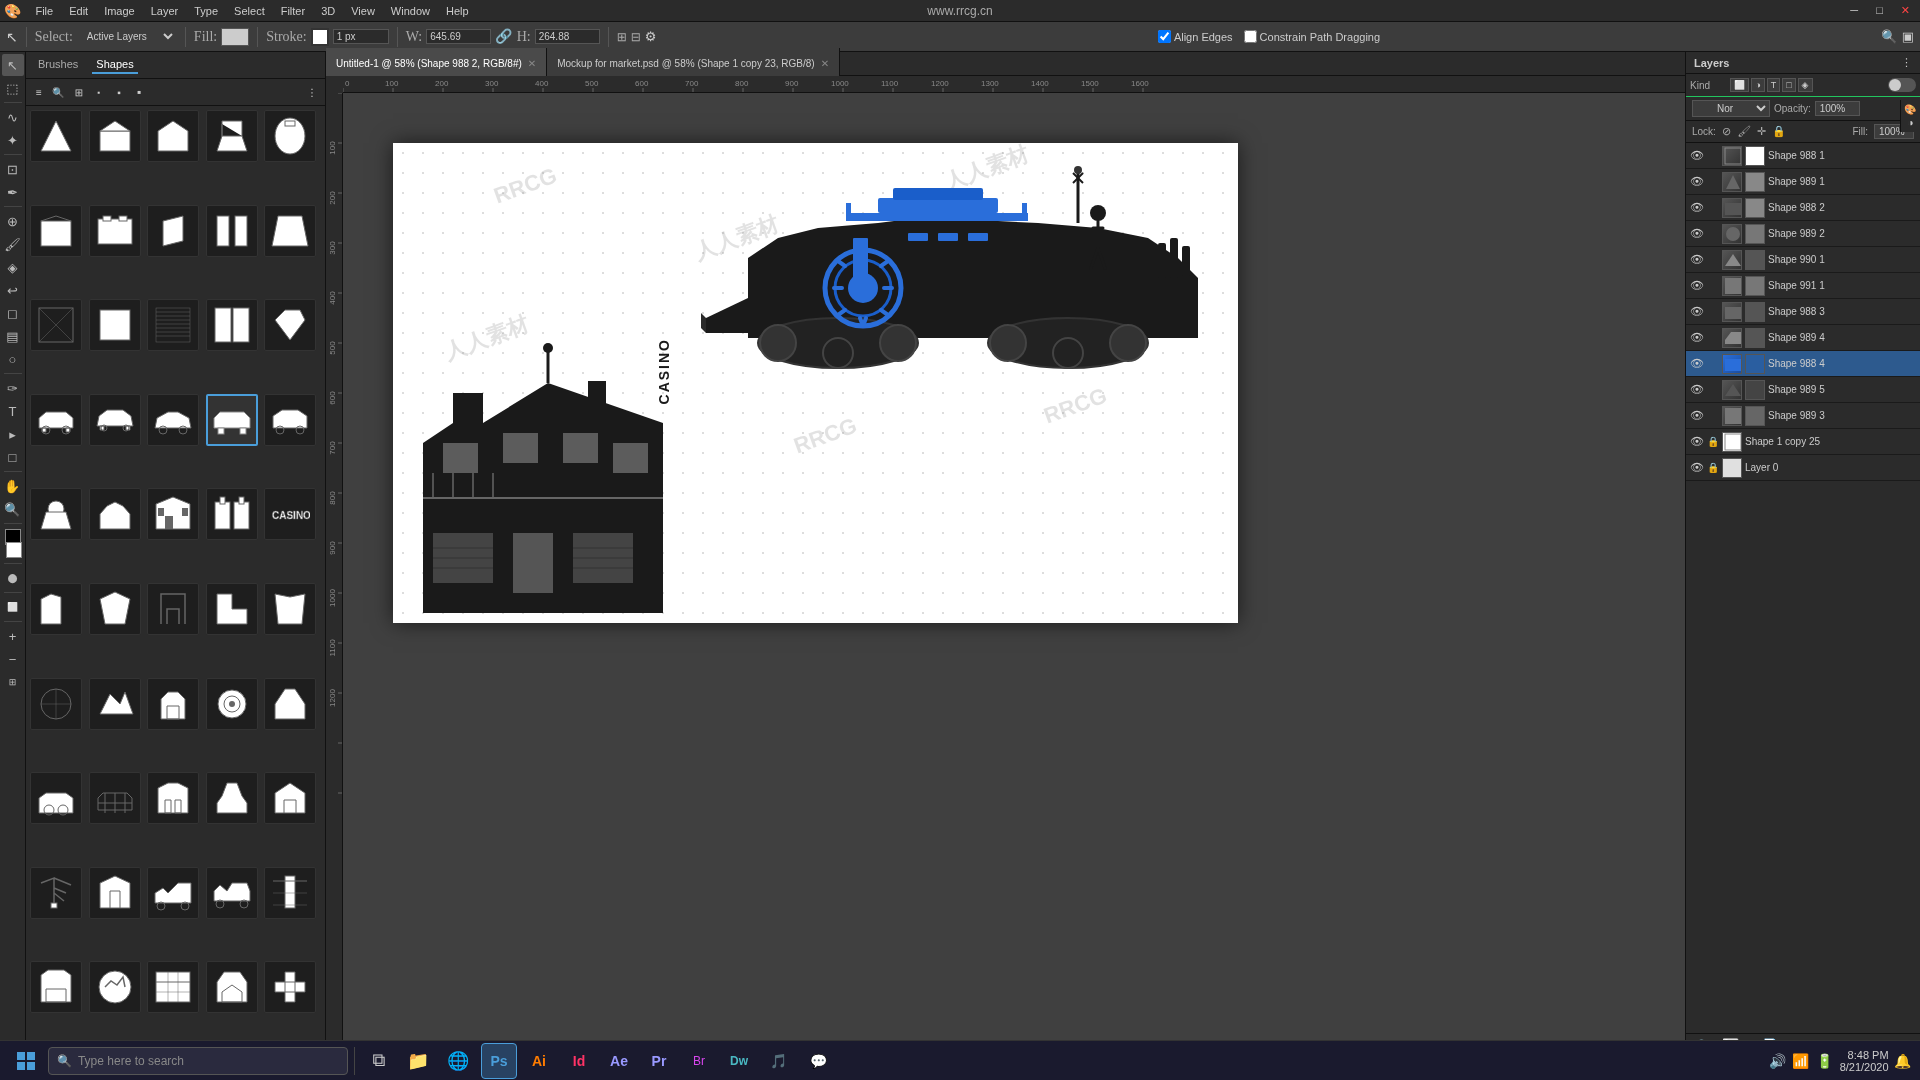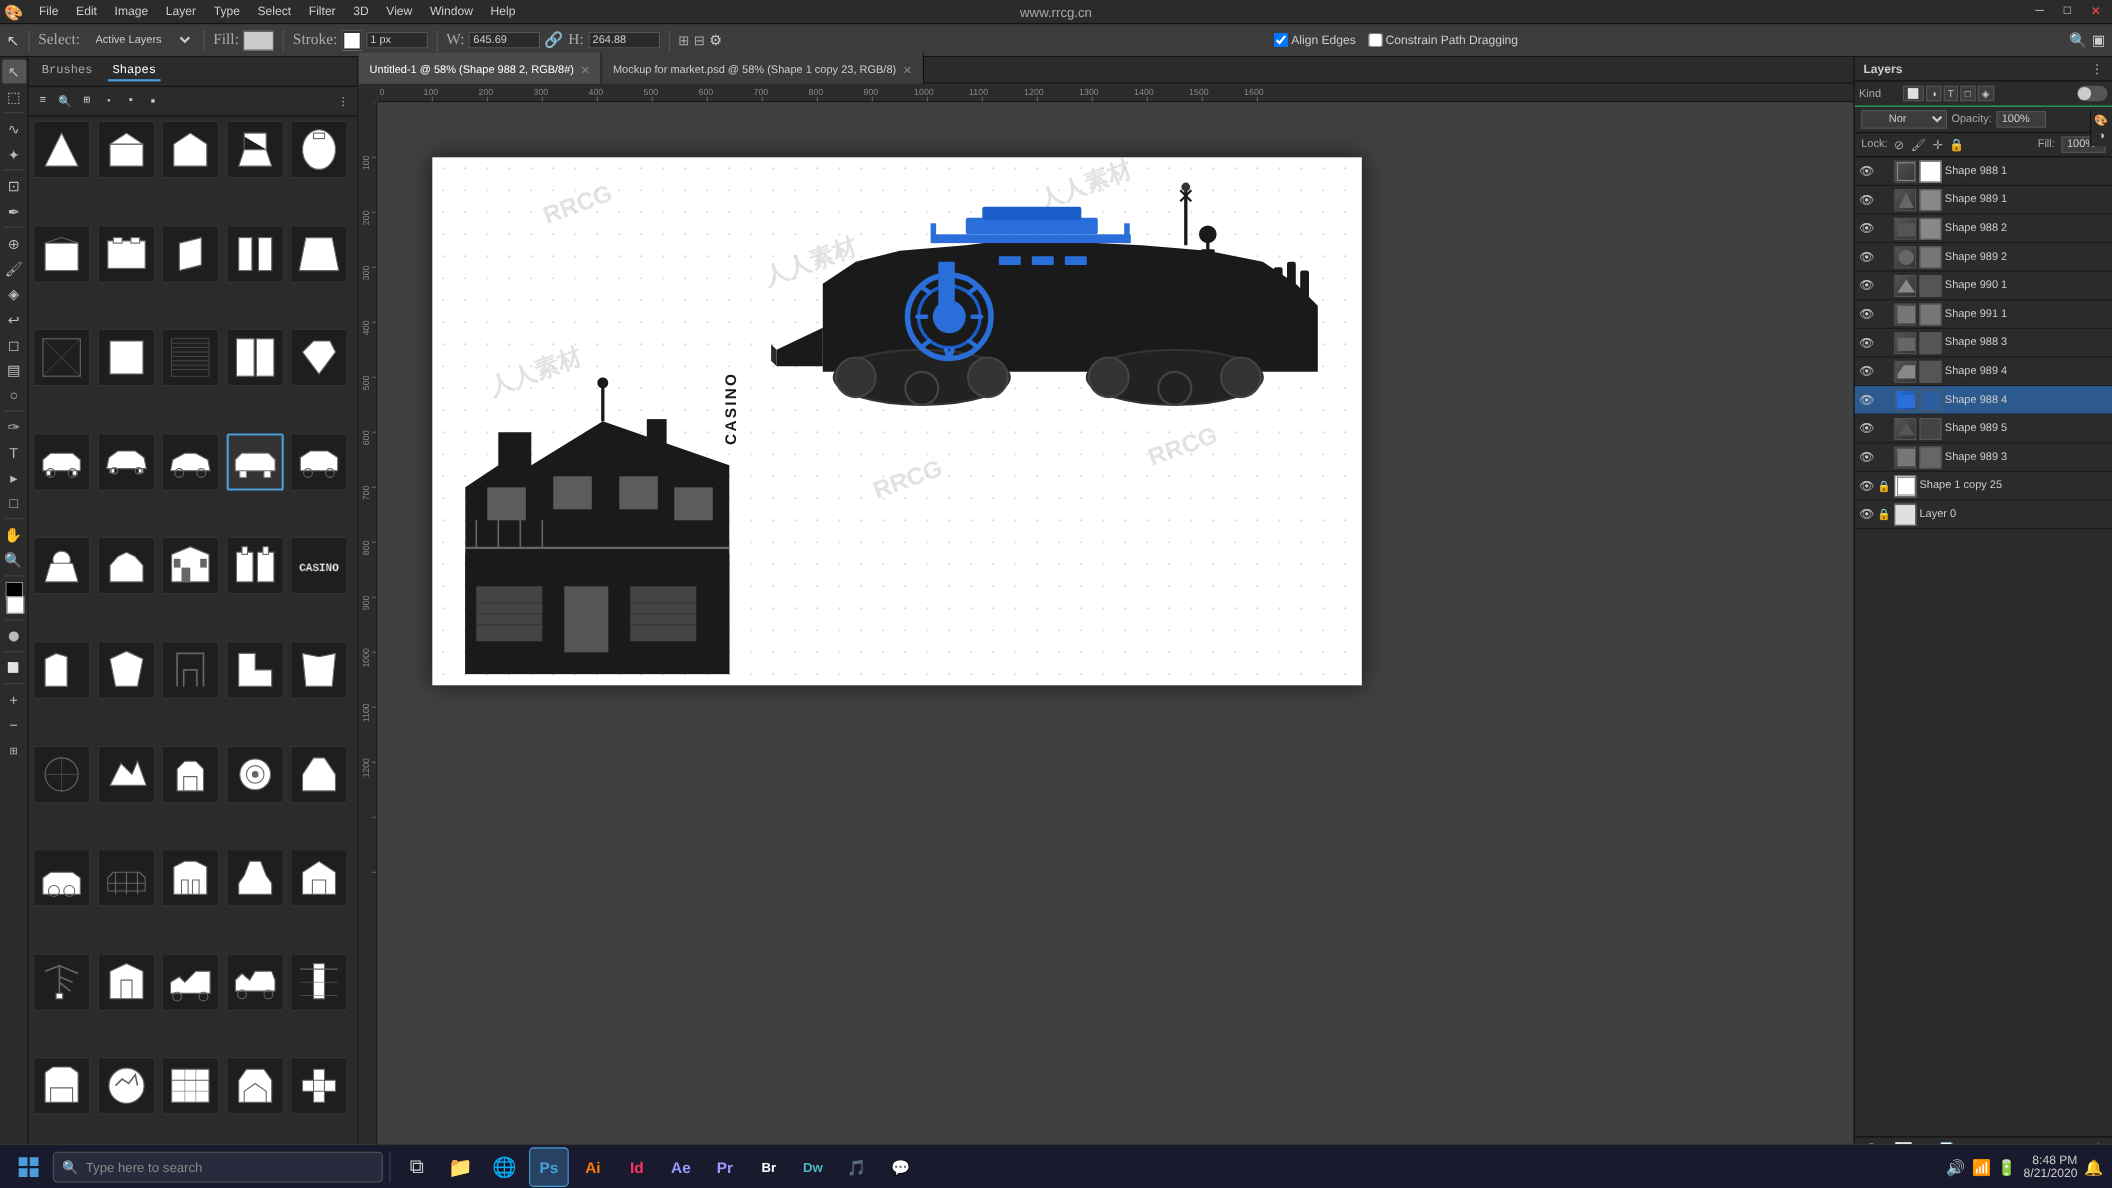--- a/index.html
+++ b/index.html
@@ -15,21 +15,21 @@
     .toolbar-btn { background: #3c3c3c; border: 1px solid transparent; color: #ccc; font-size: 10px; padding: 2px 5px; cursor: pointer; border-radius: 2px; }
     .toolbar-separator { width: 1px; height: 20px; background: #555; margin: 0 4px; }
     .toolbar-label { color: #aaa; font-size: 14px; font-family: Liberation Serif, serif; }
     .toolbar-input { background: #2b2b2b; border: 1px solid #555; color: #ccc; font-size: 10px; width: 60px; padding: 1px 3px; }
     #align-section { display: flex; align-items: center; gap: 3px; margin-left: auto; }
 
     
     #main { display: flex; height: calc(1080px - 22px - 30px - 22px); }
 
     
-    #shapes-panel { width: 300px; background: #2b2b2b; border-right: 1px solid #111; display: flex; flex-direction: column; font-family: Liberation Mono, monospace; }
+    #shapes-panel { width: 300px; background: #2b2b2b; border-right: 1px solid #111; display: flex; flex-direction: column; }
     #shapes-panel-header { display: flex; gap: 10px; padding: 4px 8px; border-bottom: 1px solid #111; }
     .panel-tab { font-size: 11px; color: #aaa; cursor: pointer; padding: 2px 4px; }
     .panel-tab.active { color: #fff; border-bottom: 2px solid #4a9eda; }
     #shapes-toolbar { display: flex; align-items: center; gap: 2px; padding: 4px; border-bottom: 1px solid #111; flex-wrap: wrap; }
     .shapes-tool { width: 18px; height: 18px; display: flex; align-items: center; justify-content: center; cursor: pointer; color: #ccc; font-size: 10px; }
     #shapes-grid { flex: 1; overflow-y: auto; padding: 4px; display: grid; grid-template-columns: repeat(5, 1fr); gap: 2px; }
     .shape-item { width: 52px; height: 52px; background: #1e1e1e; border: 1px solid #333; display: flex; align-items: center; justify-content: center; cursor: pointer; border-radius: 2px; }
     .shape-item svg { width: 40px; height: 40px; }
 
     
@@ -948,21 +948,21 @@
   <div class="taskbar-btn">
     <span style="color:#ff3366;font-size:14px;font-weight:bold;">Id</span>
   </div>
   <div class="taskbar-btn">
     <span style="color:#9999ff;font-size:14px;font-weight:bold;">Ae</span>
   </div>
   <div class="taskbar-btn">
     <span style="color:#9999ff;font-size:14px;font-weight:bold;">Pr</span>
   </div>
   <div class="taskbar-btn">
-    <span style="color:#ffffff;font-size:12px;font-weight:bold;">Br</span>
+    <span style="color:#d946ef;font-size:12px;font-weight:normal;">Br</span>
   </div>
   <div class="taskbar-btn">
     <span style="color:#4ab8c2;font-size:12px;font-weight:bold;">Dw</span>
   </div>
   <div class="taskbar-btn" style="font-size:14px;">🎵</div>
   <div class="taskbar-btn" style="font-size:14px;">💬</div>
 
   <div id="taskbar-right">
     <span class="tray-icon">🔊</span>
     <span class="tray-icon">📶</span>

